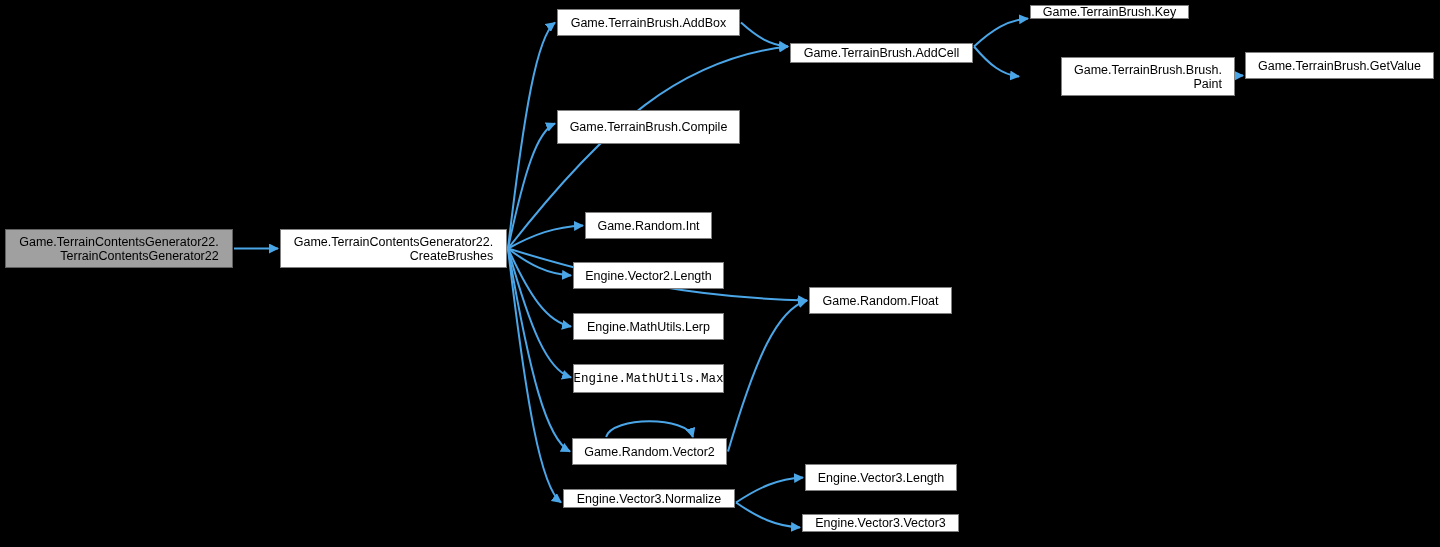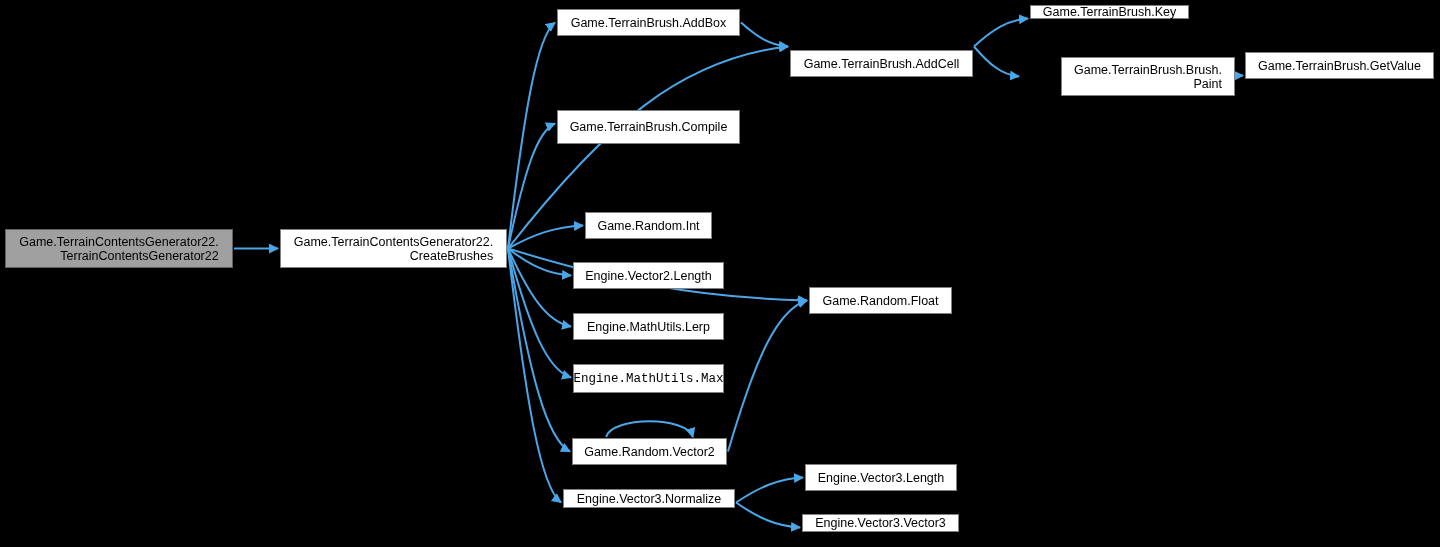--- a/index.html
+++ b/index.html
@@ -77,21 +77,21 @@
         <path d="M 736 502.5 C 758.4 518 775.68 526 800 527.5" marker-end="url(#arrow)" stroke="#4ba6e8" stroke-width="2" fill="none"></path>
       </g>
   </svg>
 
   <div id="node-layer">
       <div class="node highlight" style="left: 5px; top: 229px; width: 228px; height: 39px;">Game.TerrainContentsGenerator22.
 TerrainContentsGenerator22</div>
       <div class="node" style="left: 280px; top: 229px; width: 227px; height: 39px;">Game.TerrainContentsGenerator22.
 CreateBrushes</div>
       <div class="node" style="left: 557px; top: 9px; width: 183px; height: 27px;">Game.TerrainBrush.AddBox</div>
-      <div class="node" style="left: 790px; top: 50px; width: 183px; height: 27px;">Game.TerrainBrush.AddCell</div>
+      <div class="node" style="left: 790px; top: 43px; width: 183px; height: 20px;">Game.TerrainBrush.AddCell</div>
       <div class="node" style="left: 1030px; top: 5px; width: 159px; height: 14px;">Game.TerrainBrush.Key</div>
       <div class="node" style="left: 1021px; top: 57px; width: 174px; height: 39px; margin-left: 40px;">Game.TerrainBrush.Brush.
 Paint</div>
       <div class="node" style="left: 1245px; top: 52px; width: 189px; height: 27px;">Game.TerrainBrush.GetValue</div>
       <div class="node" style="left: 557px; top: 110px; width: 183px; height: 34px;">Game.TerrainBrush.Compile</div>
       <div class="node" style="left: 585px; top: 212px; width: 127px; height: 27px;">Game.Random.Int</div>
       <div class="node" style="left: 573px; top: 262px; width: 151px; height: 27px;">Engine.Vector2.Length</div>
       <div class="node" style="left: 573px; top: 313px; width: 151px; height: 27px;">Engine.MathUtils.Lerp</div>
       <div class="node" style="left: 573px; top: 364px; width: 151px; height: 29px; font-family: Liberation Mono, monospace;">Engine.MathUtils.Max</div>
       <div class="node" style="left: 572px; top: 438px; width: 155px; height: 27px;">Game.Random.Vector2</div>

